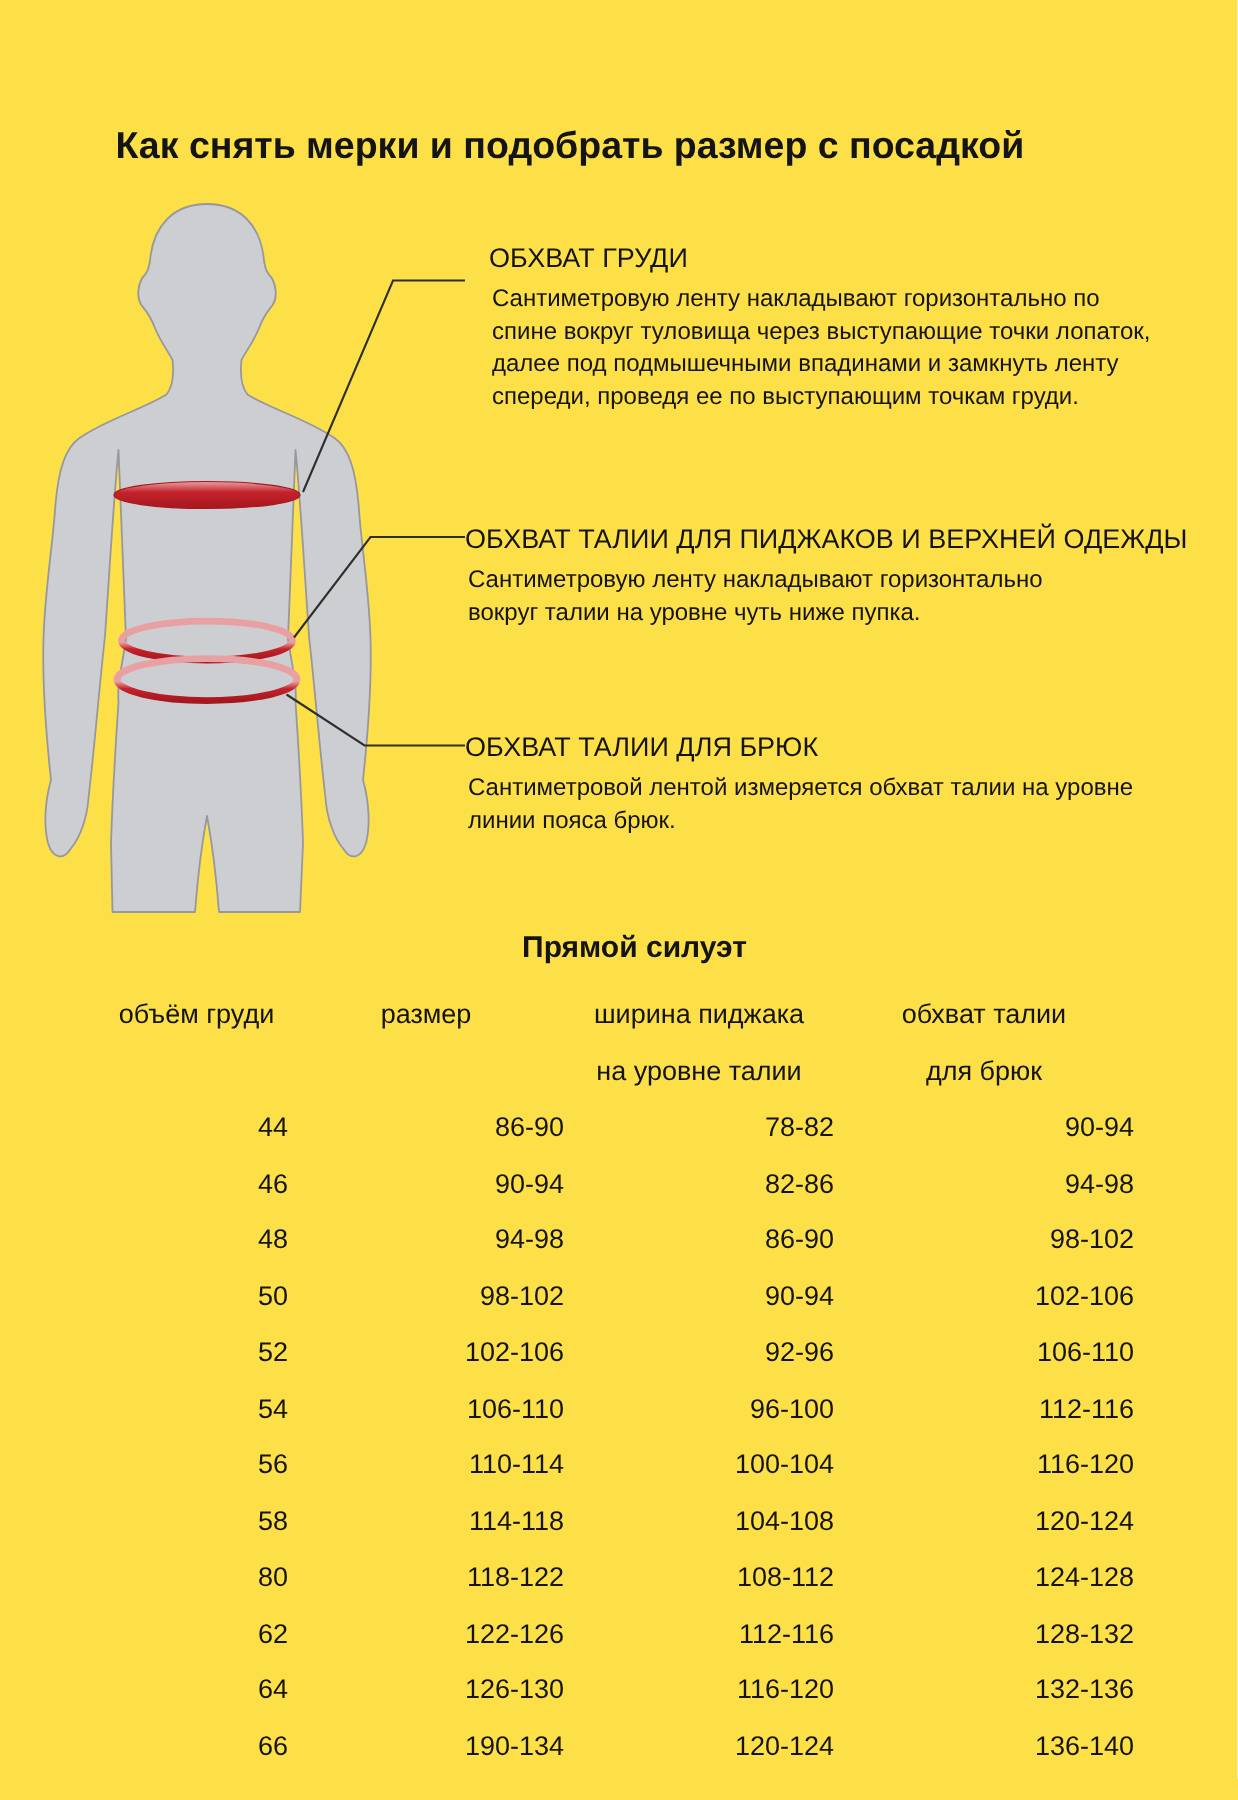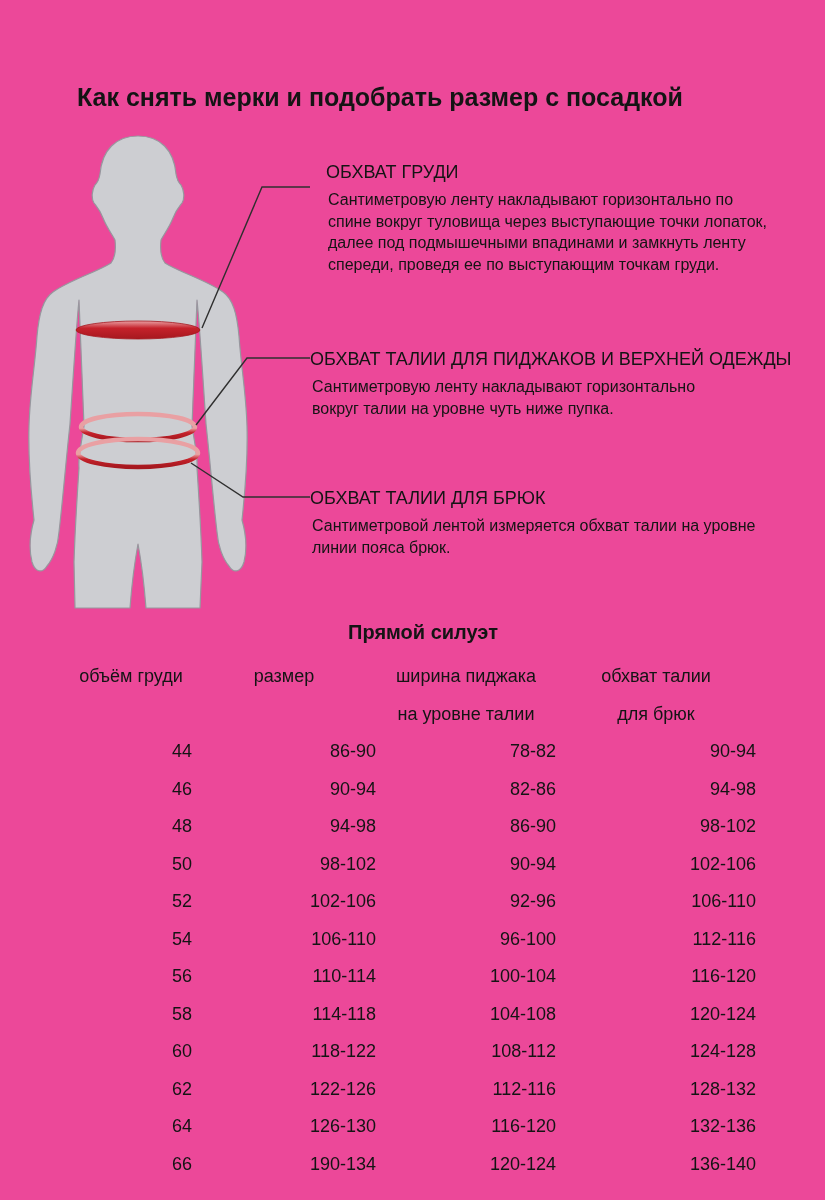--- a/index.html
+++ b/index.html
@@ -1,18 +1,18 @@
 <!DOCTYPE html>
 <html><head>
 <meta charset="utf-8">
 <style>
   html,body { margin:0; padding:0; background:#ffffff; }
   .page {
     position:relative; width:825px; height:1200px;
-    background:#ec4899; overflow:hidden;
+    background:#fde047; overflow:hidden;
     font-family:"Liberation Sans","DejaVu Sans",sans-serif;
     color:#141414;
   }
   .title {
     position:absolute; left:77px; top:83px; margin:0;
     font-size:25px; font-weight:700; line-height:1.15; white-space:nowrap;
   }
   .figure { position:absolute; left:15px; top:130px; width:300px; height:480px; }
 
   .sec { position:absolute; left:310px; width:480px; }
@@ -181,21 +181,21 @@
           <div class="t-cell">100-104</div>
           <div class="t-cell">116-120</div>
         </div>
         <div class="t-row">
           <div class="t-cell">58</div>
           <div class="t-cell">114-118</div>
           <div class="t-cell">104-108</div>
           <div class="t-cell">120-124</div>
         </div>
         <div class="t-row">
-          <div class="t-cell">60</div>
+          <div class="t-cell">80</div>
           <div class="t-cell">118-122</div>
           <div class="t-cell">108-112</div>
           <div class="t-cell">124-128</div>
         </div>
         <div class="t-row">
           <div class="t-cell">62</div>
           <div class="t-cell">122-126</div>
           <div class="t-cell">112-116</div>
           <div class="t-cell">128-132</div>
         </div>

